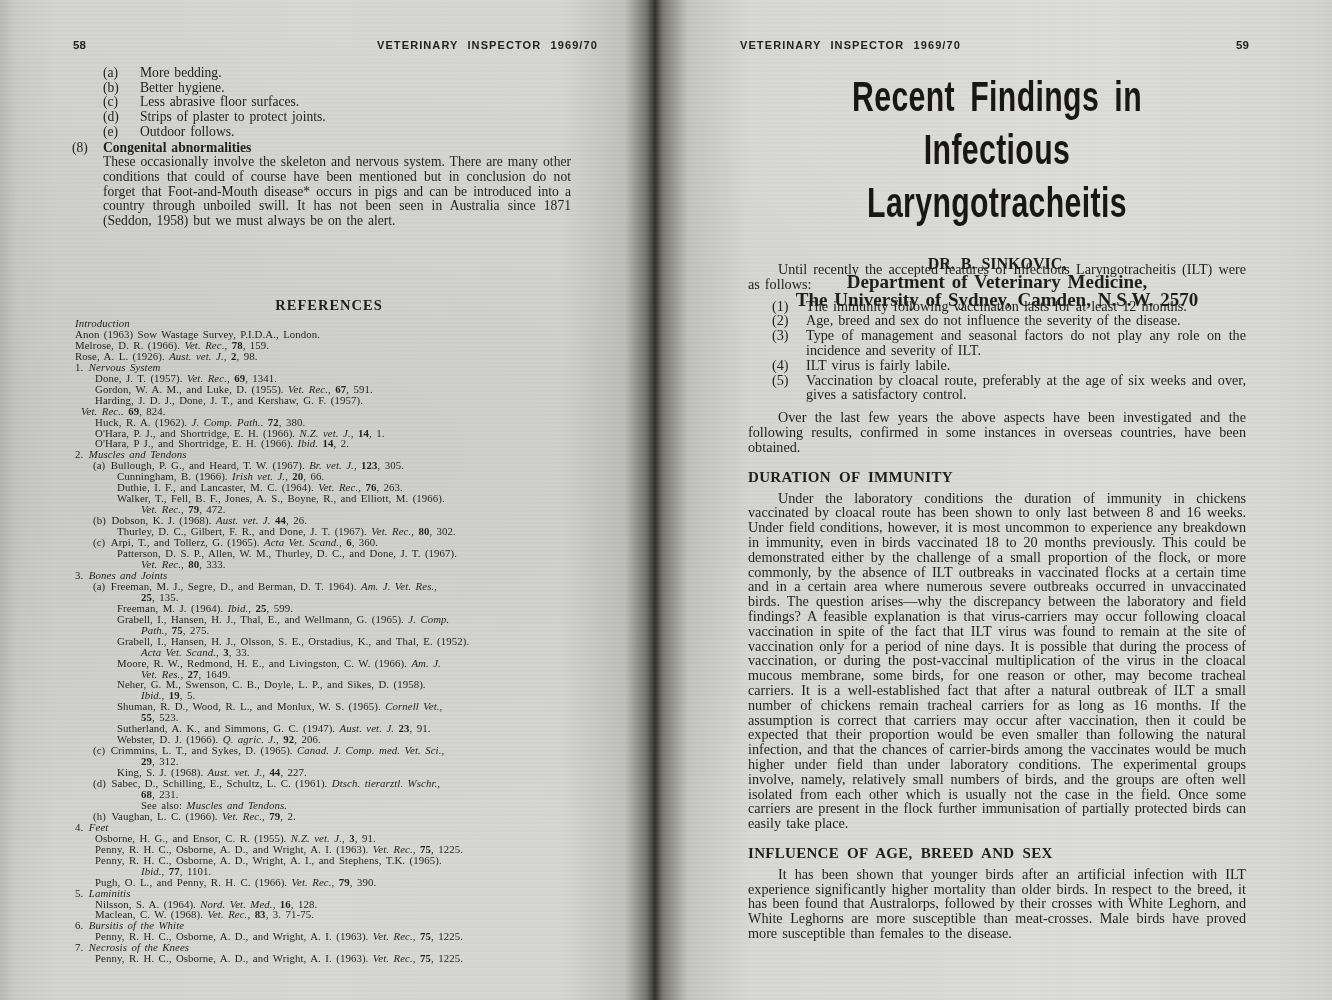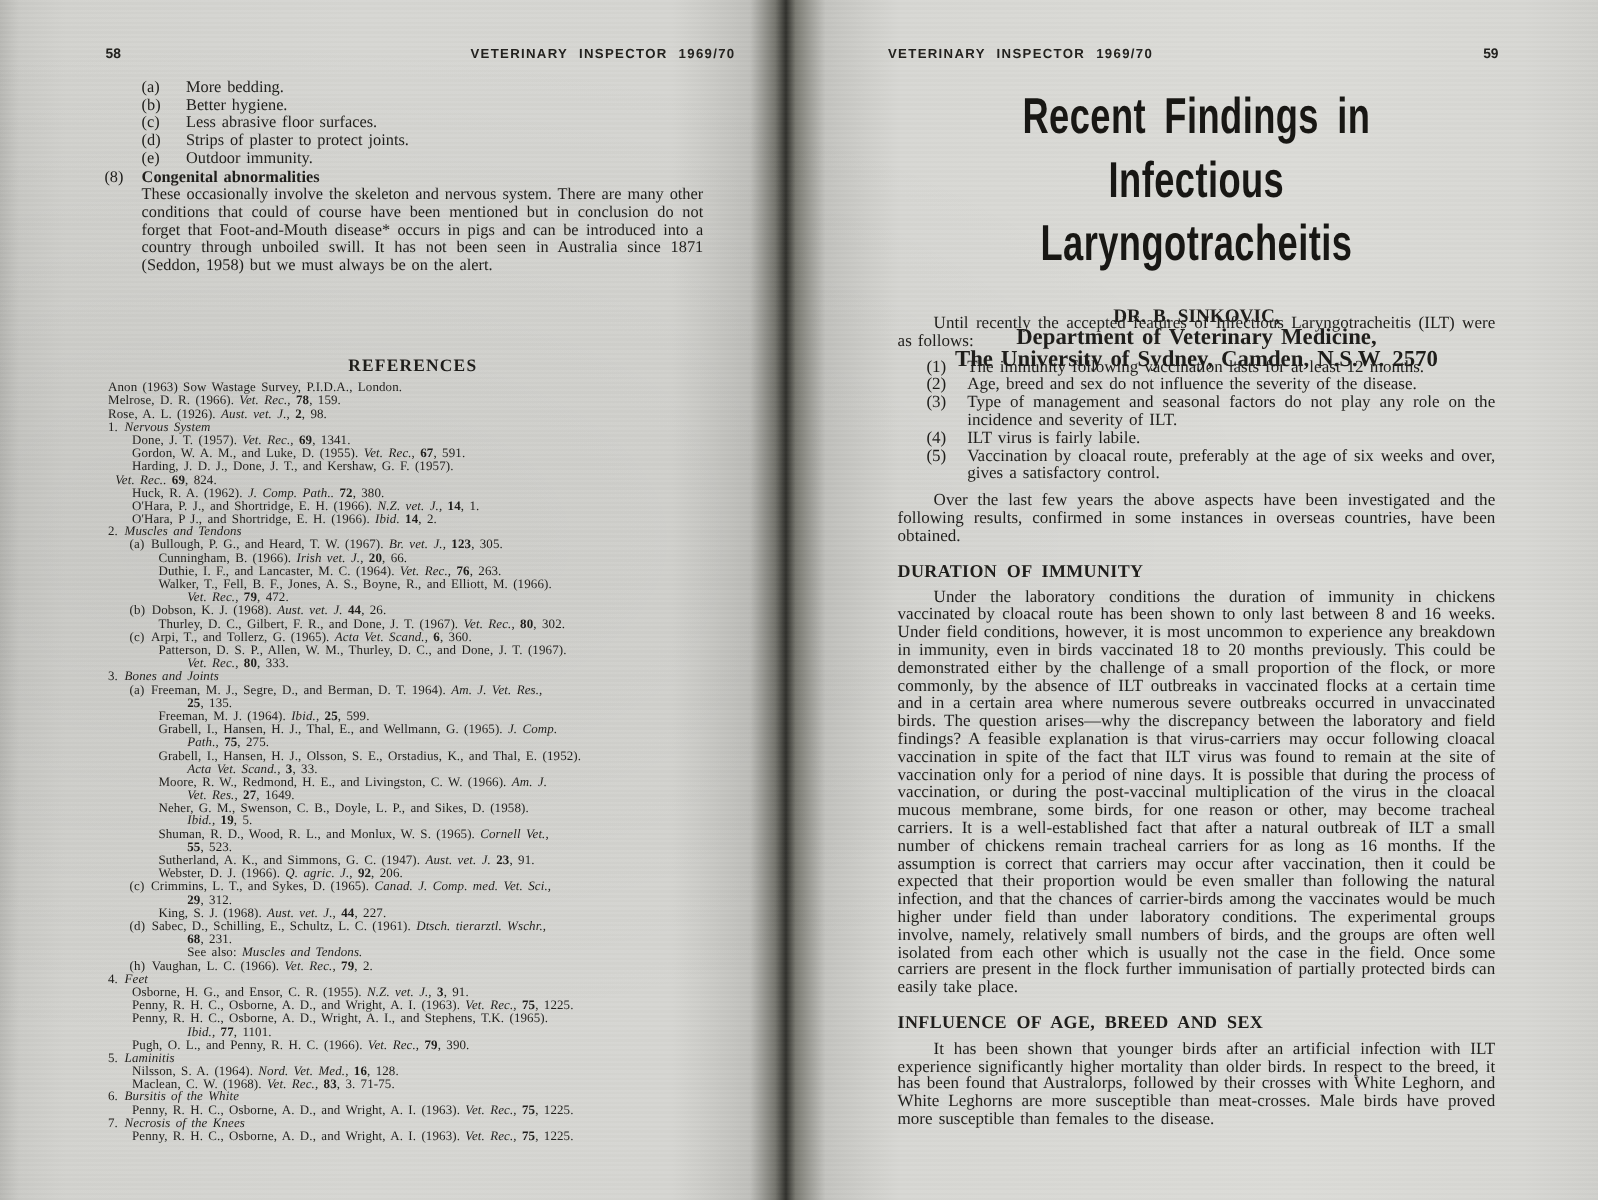--- a/index.html
+++ b/index.html
@@ -8,21 +8,21 @@
     font-family:"Liberation Serif",serif;color:#1f1e1b;
     background:
       repeating-linear-gradient(0deg, rgba(0,0,0,0.015) 0 2px, rgba(255,255,255,0.01) 2px 4px),
       radial-gradient(ellipse at 15% 45%, rgba(0,0,0,0.05), rgba(0,0,0,0) 55%),
       linear-gradient(90deg,
         #b9b9b5 0px, #cbcbc7 16px, #d3d3cf 55px, #d7d7d3 300px, #d6d6d2 560px,
         #c0c0bc 625px, #76766f 646px, #31312d 655px, #7b7b73 663px,
         #c4c4c0 688px, #d8d8d4 750px, #dcdcd8 1080px, #d8d8d4 1270px, #d0d0cc 1332px);
   }
   .page{position:absolute;top:0;height:1000px;}
-  .page-l{left:0;width:650px;margin-left:15px;}
+  .page-l{left:0;width:650px;}
   .page-r{left:650px;width:682px;}
 
   .runhead{position:absolute;font-family:"Liberation Sans",sans-serif;font-weight:700;
     font-size:11px;letter-spacing:1.1px;word-spacing:5px;color:#23221f;}
   .pagenum{position:absolute;font-family:"Liberation Sans",sans-serif;font-weight:700;
     font-size:11.5px;color:#23221f;}
   .rh-l{left:377px;top:39px;}
   .pn-l{left:73px;top:39px;}
   .rh-r{left:90px;top:39px;}
   .pn-r{left:586px;top:39px;}
@@ -78,30 +78,31 @@
     <div class="pagenum pn-l">58</div>
     <div class="runhead rh-l">VETERINARY INSPECTOR 1969/70</div>
 
     <div class="ltop">
       <div>
 
       <div class="litem"><span class="llab">(a)</span><span>More bedding.</span></div>
           <div class="litem"><span class="llab">(b)</span><span>Better hygiene.</span></div>
           <div class="litem"><span class="llab">(c)</span><span>Less abrasive floor surfaces.</span></div>
           <div class="litem"><span class="llab">(d)</span><span>Strips of plaster to protect joints.</span></div>
-          <div class="litem"><span class="llab">(e)</span><span>Outdoor immunity.</span></div>
+          <div class="litem"><span class="llab">(e)</span><span>Outdoor follows.</span></div>
         </div>
       <div class="h8"><span class="h8n">(8)</span><span class="h8t">Congenital abnormalities</span></div>
       <p>These occasionally involve the skeleton and nervous system. There are many other conditions that could of course have been mentioned but in conclusion do not forget that Foot-and-Mouth disease* occurs in pigs and can be introduced into a country through unboiled swill. It has not been seen in Australia since 1871 (Seddon, 1958) but we must always be on the alert.</p>
     </div>
 
     <div class="refs">
       <div class="refh">REFERENCES</div>
       <div>
 
+      <div class="rl r-a"><span class="s1">Introduction</span></div>
           <div class="rl r-a"><span class="s0">Anon (1963) Sow Wastage Survey, P.I.D.A., London.</span></div>
           <div class="rl r-a"><span class="s0">Melrose, D. R. (1966). </span><span class="s1">Vet. Rec., </span><span class="s2">78</span><span class="s0">, 159.</span></div>
           <div class="rl r-a"><span class="s0">Rose, A. L. (1926). </span><span class="s1">Aust. vet. J., </span><span class="s2">2</span><span class="s0">, 98.</span></div>
           <div class="rl r-a"><span class="s0">1. </span><span class="s1">Nervous System</span></div>
           <div class="rl r-e"><span class="s0">Done, J. T. (1957). </span><span class="s1">Vet. Rec., </span><span class="s2">69</span><span class="s0">, 1341.</span></div>
           <div class="rl r-e"><span class="s0">Gordon, W. A. M., and Luke, D. (1955). </span><span class="s1">Vet. Rec., </span><span class="s2">67</span><span class="s0">, 591.</span></div>
           <div class="rl r-e"><span class="s0">Harding, J. D. J., Done, J. T., and Kershaw, G. F. (1957).</span></div>
           <div class="rl r-s"><span class="s1">Vet. Rec.. </span><span class="s2">69</span><span class="s0">, 824.</span></div>
           <div class="rl r-e"><span class="s0">Huck, R. A. (1962). </span><span class="s1">J. Comp. Path.. </span><span class="s2">72</span><span class="s0">, 380.</span></div>
           <div class="rl r-e"><span class="s0">O'Hara, P. J., and Shortridge, E. H. (1966). </span><span class="s1">N.Z. vet. J., </span><span class="s2">14</span><span class="s0">, 1.</span></div>

